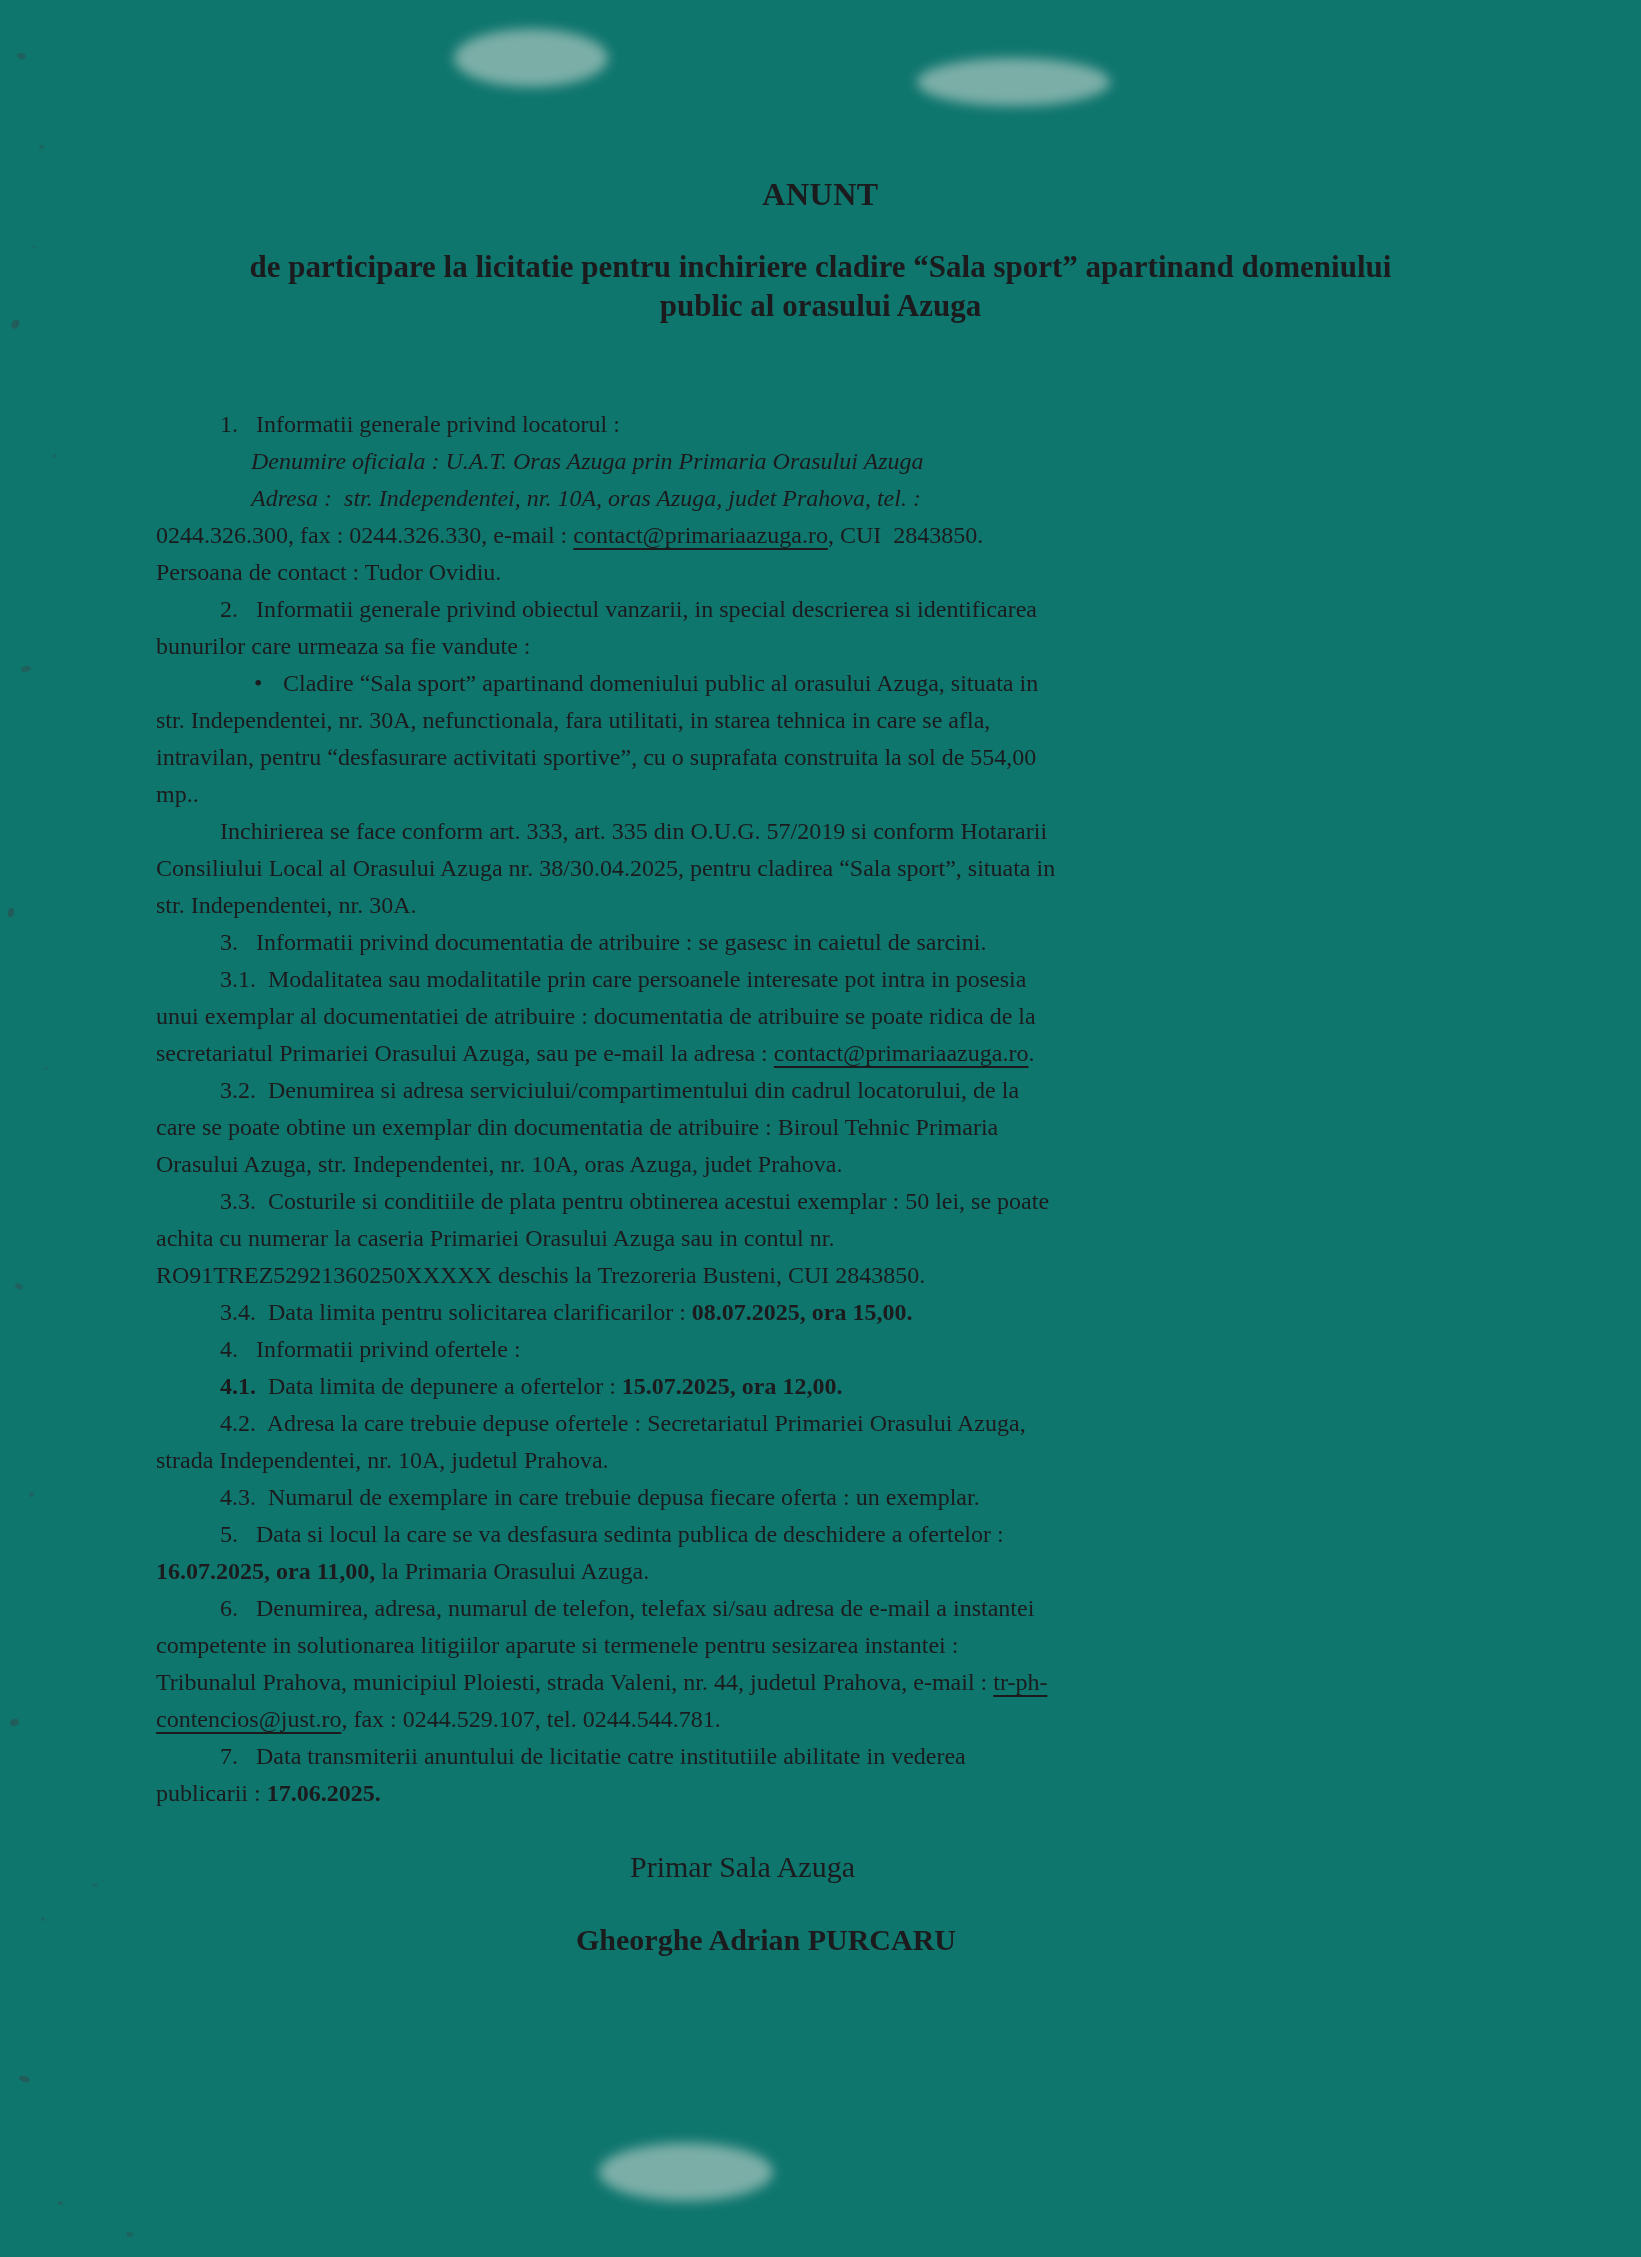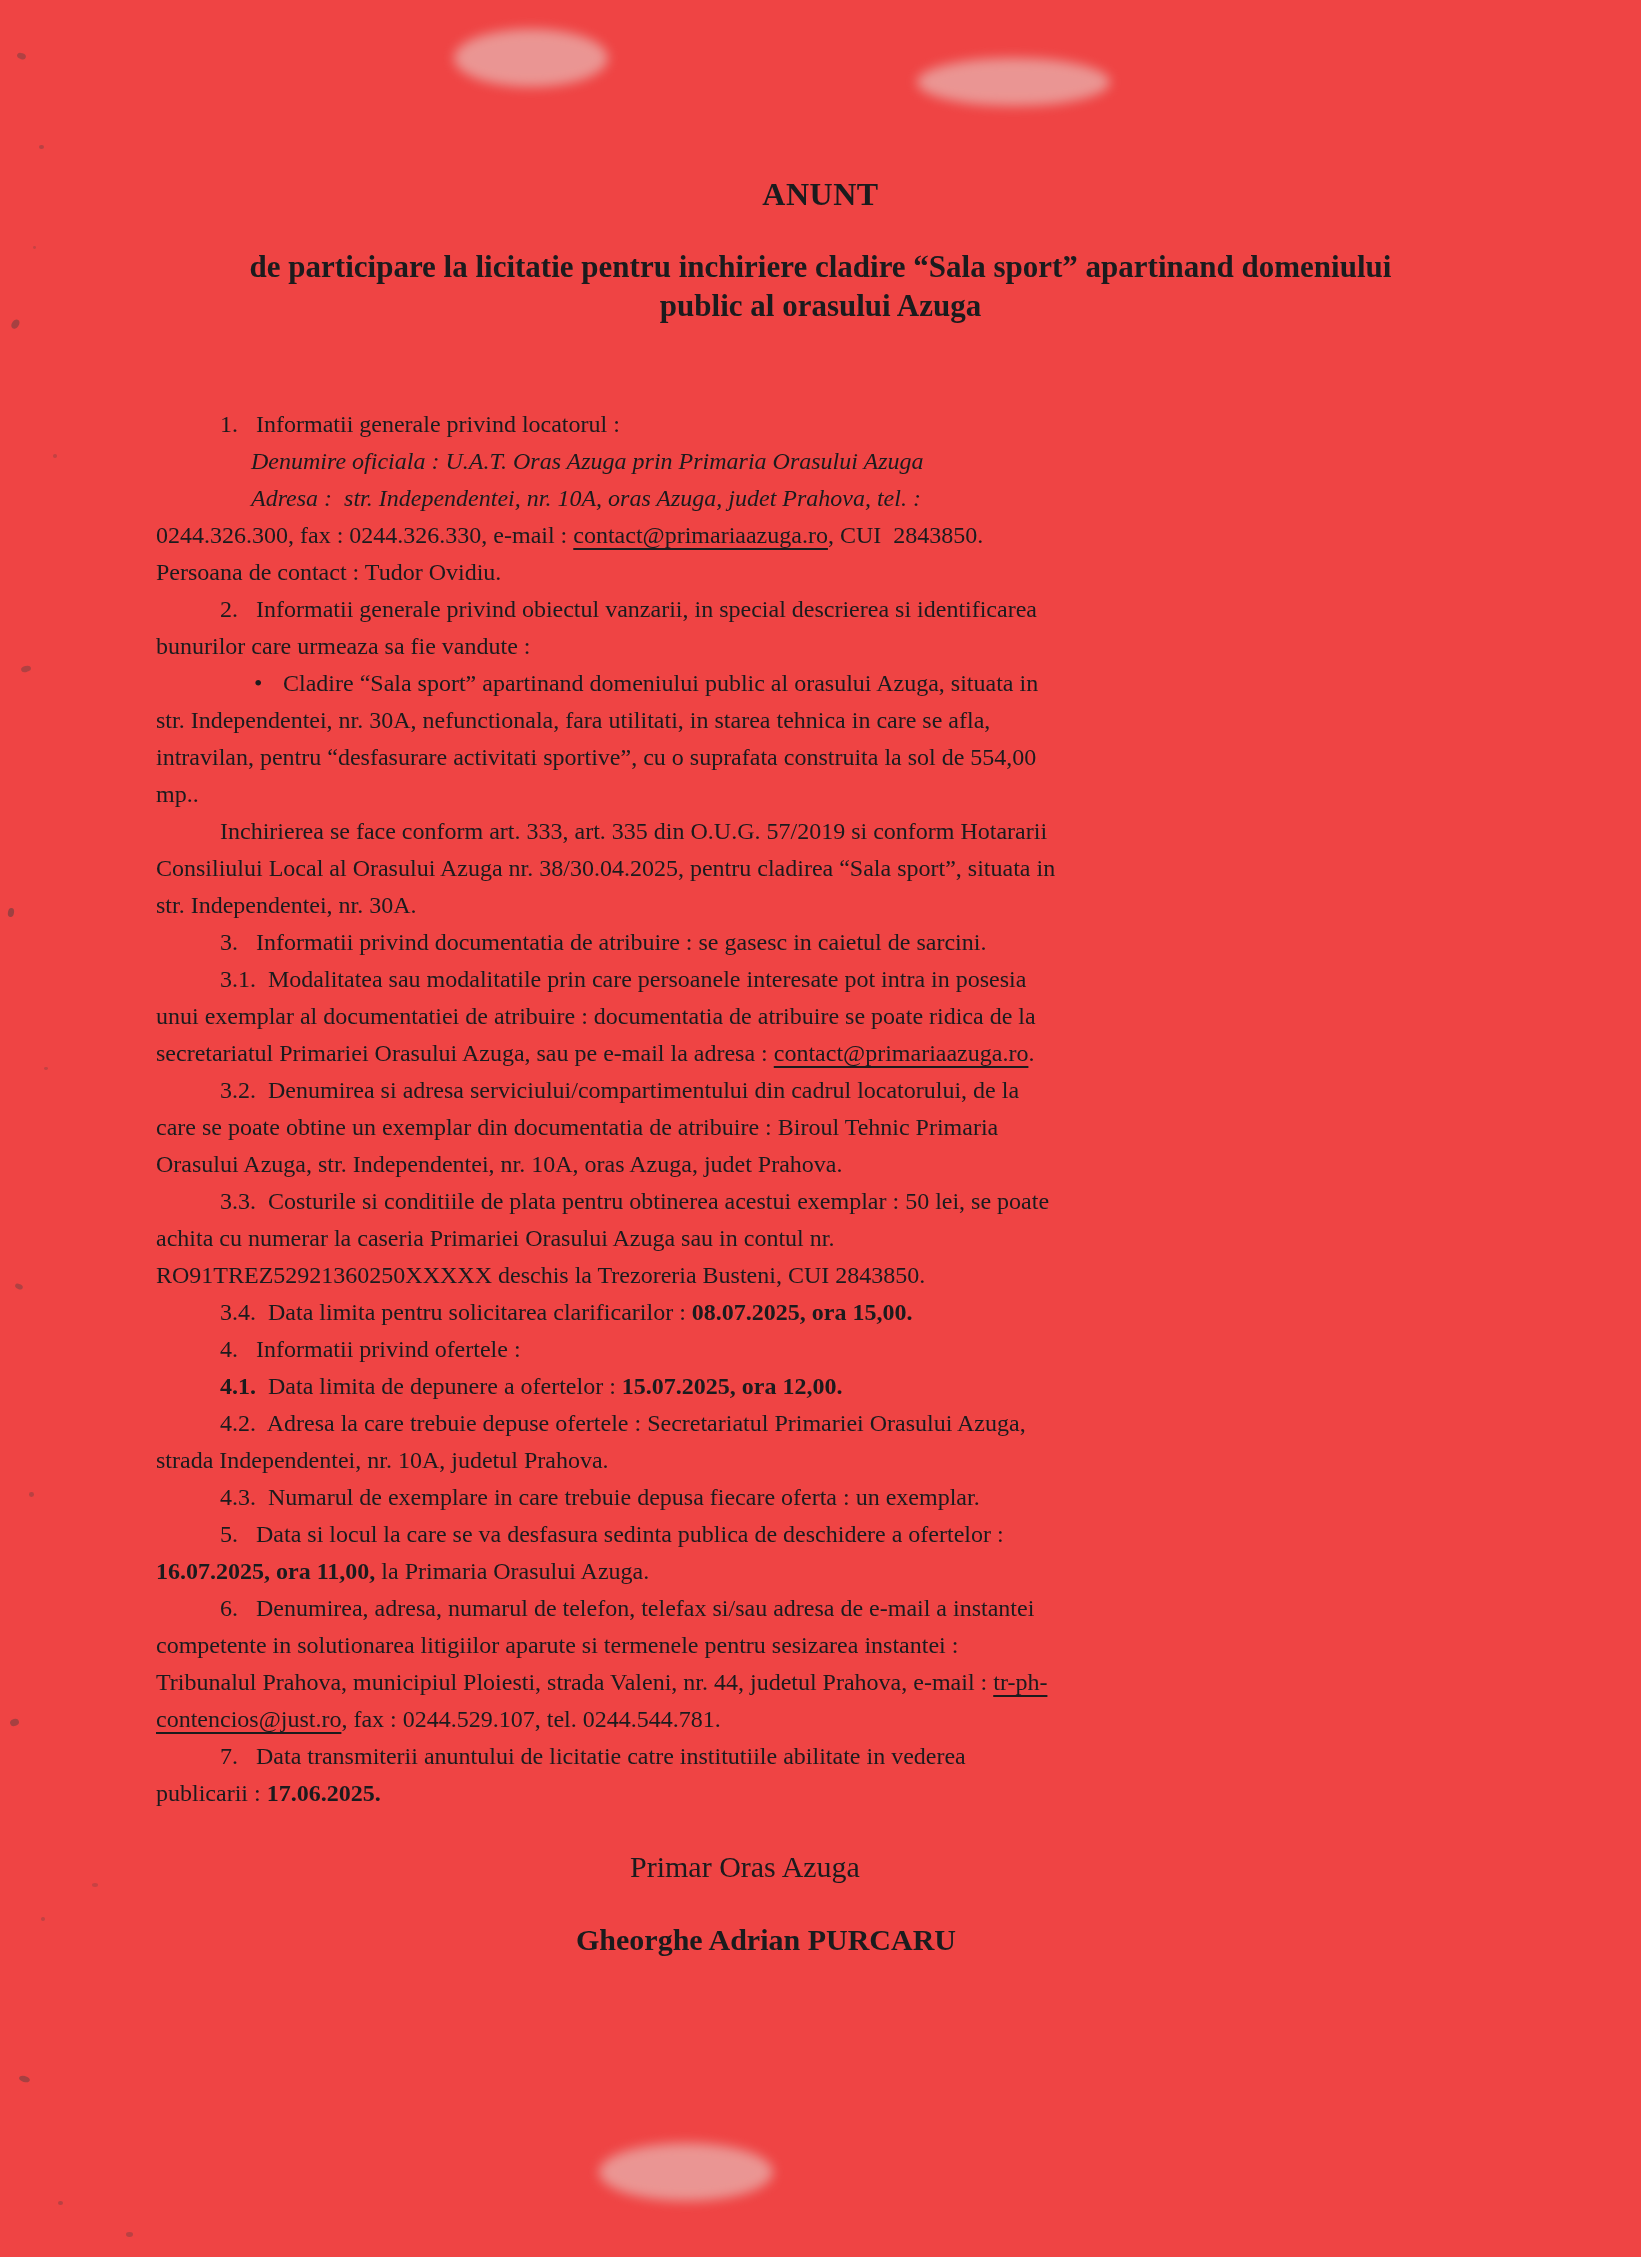--- a/index.html
+++ b/index.html
@@ -1,20 +1,20 @@
 <!DOCTYPE html>
 <html><head>
 <meta charset="utf-8">
 <style>
   html,body{margin:0;padding:0;}
   body{background:#e9e9e6;font-family:"Liberation Serif","DejaVu Serif",serif;}
   .page{
     position:relative;
     width:1641px;height:2257px;
-    background:#ef4444;
+    background:#0f766e;
     overflow:hidden;
     color:#1b1b1d;
   }
   .doc-title{
     position:absolute;top:175px;left:0;width:100%;
     text-align:center;
     font-size:32px;font-weight:bold;line-height:39px;
     letter-spacing:0.5px;
   }
   .doc-subtitle{
@@ -52,21 +52,21 @@
 </head>
 <body>
 
 <div class="page">
   <div class="doc-title">ANUNT</div>
   <div class="doc-subtitle l2">public al orasului Azuga</div>
   <div class="doc-subtitle l1">de participare la licitatie pentru inchiriere cladire “Sala sport” apartinand domeniului</div>
 
   <div class="doc-body"><div class="line ind-item"><span>1.   Informatii generale privind locatorul :</span></div><div class="line ind-sub"><span>Denumire oficiala : U.A.T. Oras Azuga prin Primaria Orasului Azuga</span></div><div class="line ind-sub"><span>Adresa :  str. Independentei, nr. 10A, oras Azuga, judet Prahova, tel. :</span></div><div class="line ind-none"><span>0244.326.300, fax : 0244.326.330, e-mail : </span><span class="u">contact@primariaazuga.ro</span><span>, CUI  2843850.</span></div><div class="line ind-none"><span>Persoana de contact : Tudor Ovidiu.</span></div><div class="line ind-item"><span>2.   Informatii generale privind obiectul vanzarii, in special descrierea si identificarea</span></div><div class="line ind-none"><span>bunurilor care urmeaza sa fie vandute :</span></div><div class="line ind-bullet"><span class="bullet-marker">•</span><span>Cladire “Sala sport” apartinand domeniului public al orasului Azuga, situata in</span></div><div class="line ind-none"><span>str. Independentei, nr. 30A, nefunctionala, fara utilitati, in starea tehnica in care se afla,</span></div><div class="line ind-none"><span>intravilan, pentru “desfasurare activitati sportive”, cu o suprafata construita la sol de 554,00</span></div><div class="line ind-none"><span>mp..</span></div><div class="line ind-item"><span>Inchirierea se face conform art. 333, art. 335 din O.U.G. 57/2019 si conform Hotararii</span></div><div class="line ind-none"><span>Consiliului Local al Orasului Azuga nr. 38/30.04.2025, pentru cladirea “Sala sport”, situata in</span></div><div class="line ind-none"><span>str. Independentei, nr. 30A.</span></div><div class="line ind-item"><span>3.   Informatii privind documentatia de atribuire : se gasesc in caietul de sarcini.</span></div><div class="line ind-item"><span>3.1.  Modalitatea sau modalitatile prin care persoanele interesate pot intra in posesia</span></div><div class="line ind-none"><span>unui exemplar al documentatiei de atribuire : documentatia de atribuire se poate ridica de la</span></div><div class="line ind-none"><span>secretariatul Primariei Orasului Azuga, sau pe e-mail la adresa : </span><span class="u">contact@primariaazuga.ro</span><span>.</span></div><div class="line ind-item"><span>3.2.  Denumirea si adresa serviciului/compartimentului din cadrul locatorului, de la</span></div><div class="line ind-none"><span>care se poate obtine un exemplar din documentatia de atribuire : Biroul Tehnic Primaria</span></div><div class="line ind-none"><span>Orasului Azuga, str. Independentei, nr. 10A, oras Azuga, judet Prahova.</span></div><div class="line ind-item"><span>3.3.  Costurile si conditiile de plata pentru obtinerea acestui exemplar : 50 lei, se poate</span></div><div class="line ind-none"><span>achita cu numerar la caseria Primariei Orasului Azuga sau in contul nr.</span></div><div class="line ind-none"><span>RO91TREZ52921360250XXXXX deschis la Trezoreria Busteni, CUI 2843850.</span></div><div class="line ind-item"><span>3.4.  Data limita pentru solicitarea clarificarilor : </span><span class="b">08.07.2025, ora 15,00.</span></div><div class="line ind-item"><span>4.   Informatii privind ofertele :</span></div><div class="line ind-item"><span class="b">4.1.</span><span>  Data limita de depunere a ofertelor : </span><span class="b">15.07.2025, ora 12,00.</span></div><div class="line ind-item"><span>4.2.  Adresa la care trebuie depuse ofertele : Secretariatul Primariei Orasului Azuga,</span></div><div class="line ind-none"><span>strada Independentei, nr. 10A, judetul Prahova.</span></div><div class="line ind-item"><span>4.3.  Numarul de exemplare in care trebuie depusa fiecare oferta : un exemplar.</span></div><div class="line ind-item"><span>5.   Data si locul la care se va desfasura sedinta publica de deschidere a ofertelor :</span></div><div class="line ind-none"><span class="b">16.07.2025, ora 11,00,</span><span> la Primaria Orasului Azuga.</span></div><div class="line ind-item"><span>6.   Denumirea, adresa, numarul de telefon, telefax si/sau adresa de e-mail a instantei</span></div><div class="line ind-none"><span>competente in solutionarea litigiilor aparute si termenele pentru sesizarea instantei :</span></div><div class="line ind-none"><span>Tribunalul Prahova, municipiul Ploiesti, strada Valeni, nr. 44, judetul Prahova, e-mail : </span><span class="u">tr-ph-</span></div><div class="line ind-none"><span class="u">contencios@just.ro</span><span>, fax : 0244.529.107, tel. 0244.544.781.</span></div><div class="line ind-item"><span>7.   Data transmiterii anuntului de licitatie catre institutiile abilitate in vederea</span></div><div class="line ind-none"><span>publicarii : </span><span class="b">17.06.2025.</span></div></div>
 
-  <div class="sig sig-role">Primar Oras Azuga</div>
+  <div class="sig sig-role">Primar Sala Azuga</div>
   <div class="sig sig-name">Gheorghe Adrian PURCARU</div>
 
   <div class="scan-artifacts">
       <div class="speck" style="left: 17.4px; top: 53px; width: 8.7px; height: 5.8px; opacity: 0.35; transform: rotate(20deg);"></div>
       <div class="speck" style="left: 39px; top: 145px; width: 4.8px; height: 3.9px; opacity: 0.3; transform: rotate(0deg);"></div>
       <div class="speck" style="left: 11.6px; top: 319px; width: 6.8px; height: 9.7px; opacity: 0.4; transform: rotate(35deg);"></div>
       <div class="speck" style="left: 53px; top: 454px; width: 3.9px; height: 3.9px; opacity: 0.25; transform: rotate(0deg);"></div>
       <div class="speck" style="left: 21px; top: 666px; width: 9.7px; height: 5.8px; opacity: 0.35; transform: rotate(-15deg);"></div>
       <div class="speck" style="left: 7.7px; top: 908px; width: 5.8px; height: 8.7px; opacity: 0.45; transform: rotate(10deg);"></div>
       <div class="speck" style="left: 44px; top: 1067px; width: 3.9px; height: 2.9px; opacity: 0.25; transform: rotate(0deg);"></div>

